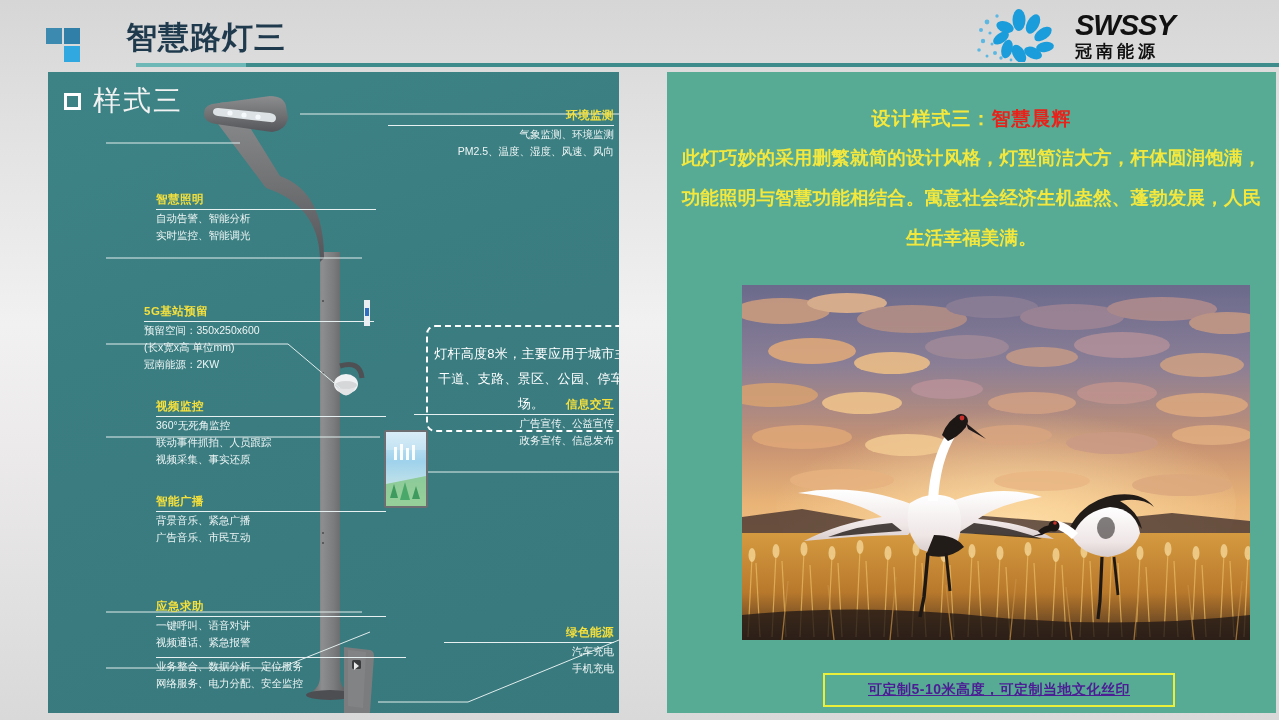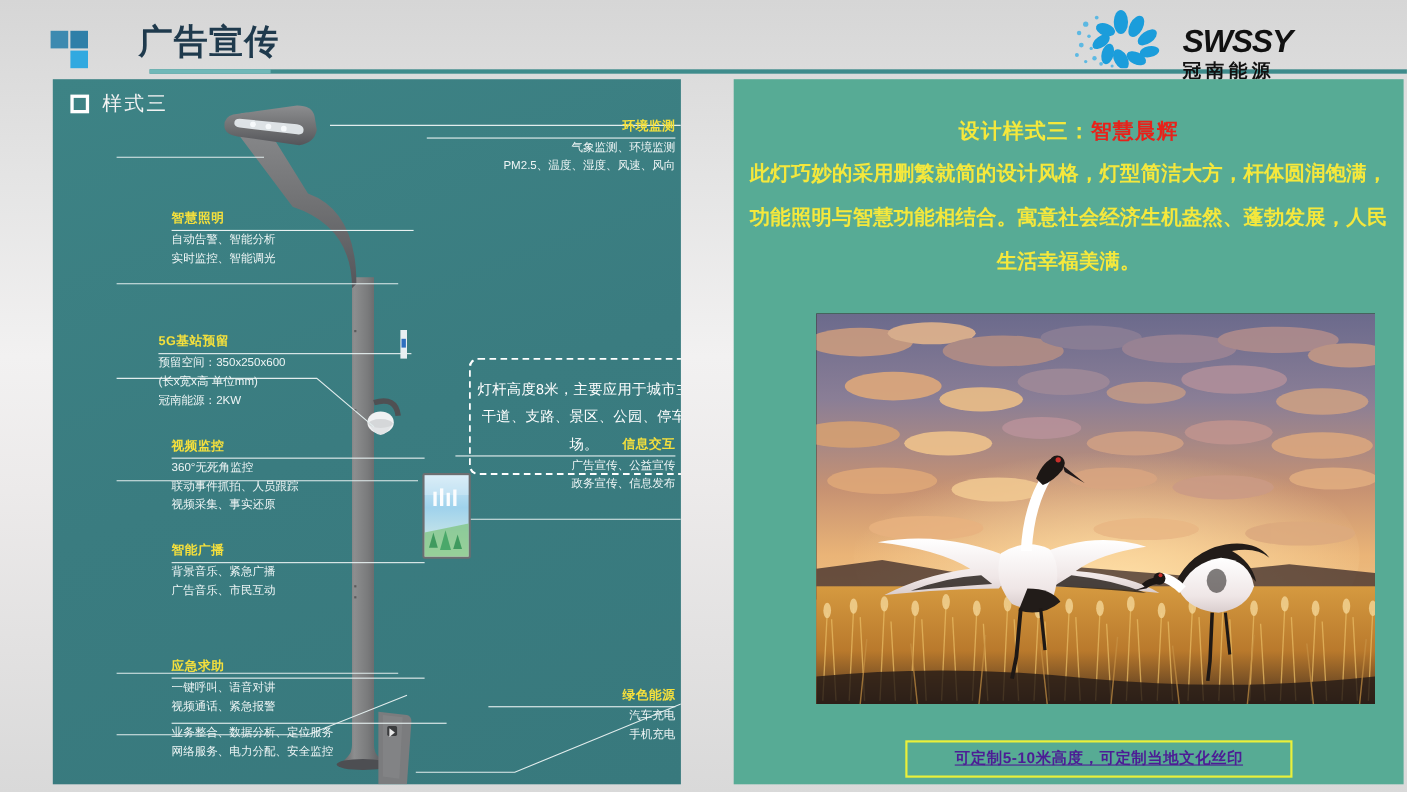--- a/index.html
+++ b/index.html
@@ -21,35 +21,35 @@
   .sq.b{left:18px;top:0;width:16px;height:16px;background:#2f7fa8;}
   .sq.c{left:18px;top:18px;width:16px;height:16px;background:#31a9e0;}
   .slide-title{position:absolute;left:126px;top:19px;font-size:31px;font-weight:bold;
     color:#1f3a4d;letter-spacing:1px;line-height:38px;white-space:nowrap;}
   .title-rule{position:absolute;left:136px;top:63px;width:1143px;height:4px;background:#3f8c8c;}
   .title-rule2{position:absolute;left:136px;top:63px;width:110px;height:4px;background:#6fb8b8;}
 
   
   .brand{position:absolute;right:58px;top:6px;width:250px;height:58px;}
   .brand-mark{position:absolute;left:0;top:2px;width:96px;height:54px;}
-  .brand-text{position:absolute;left:104px;top:17px;width:150px;}
+  .brand-text{position:absolute;left:104px;top:4px;width:150px;}
   .brand-en{font-size:29px;font-weight:bold;color:#111;letter-spacing:-1px;line-height:30px;font-style:italic;}
   .brand-cn{font-size:17px;font-weight:bold;color:#111;letter-spacing:4px;line-height:22px;margin-top:1px;}
 
   
   .left-panel{position:absolute;left:48px;top:72px;width:571px;height:641px;
     background:linear-gradient(160deg,#3d8385 0%,#3a7c80 50%,#38797d 100%);
     overflow:hidden;}
   .right-panel{position:absolute;left:619px;top:72px;width:609px;height:641px;
     background:#57ab95;overflow:hidden;margin-left:48px;}
 
   
   .style-head{position:absolute;left:16px;top:10px;display:flex;align-items:center;gap:12px;}
   .style-sq{width:17px;height:17px;border:3px solid #ffffff;box-sizing:border-box;}
-  .style-head-text{font-size:18px;color:#f2f2f2;letter-spacing:2px;}
+  .style-head-text{font-size:28px;color:#f2f2f2;letter-spacing:2px;}
 
   
   .lbl{position:absolute;}
   .lbl .hd{font-size:11.5px;font-weight:bold;color:#f5e03c;letter-spacing:.5px;line-height:15px;white-space:nowrap;}
   .lbl .rule{height:1px;background:#e8f1f1;margin-top:2px;}
   .lbl .ln{font-size:10.5px;color:#eef5f5;line-height:17px;white-space:nowrap;}
   .lbl.right .hd,.lbl.right .ln{text-align:right;}
 
   
   .note{position:absolute;left:378px;top:253px;width:206px;height:103px;
@@ -78,21 +78,21 @@
 <body>
 
 <div class="slide">
 
   <div class="header">
     <div class="logo-squares">
       <span class="sq a"></span>
         <span class="sq b"></span>
         <span class="sq c"></span>
     </div>
-    <div class="slide-title">广告宣传</div>
+    <div class="slide-title">智慧路灯三</div>
     <div class="title-rule"></div>
     <div class="title-rule2"></div>
 
     <div class="brand">
       <div class="brand-mark">
         <svg width="96" height="54" viewBox="0 0 96 54">
           <g fill="#1b9ddb">
             <ellipse cx="48" cy="12" rx="6.5" ry="11"></ellipse>
             <ellipse cx="62" cy="16" rx="6" ry="10.5" transform="rotate(28 62 16)"></ellipse>
             <ellipse cx="72" cy="26" rx="5.5" ry="10" transform="rotate(55 72 26)"></ellipse>

